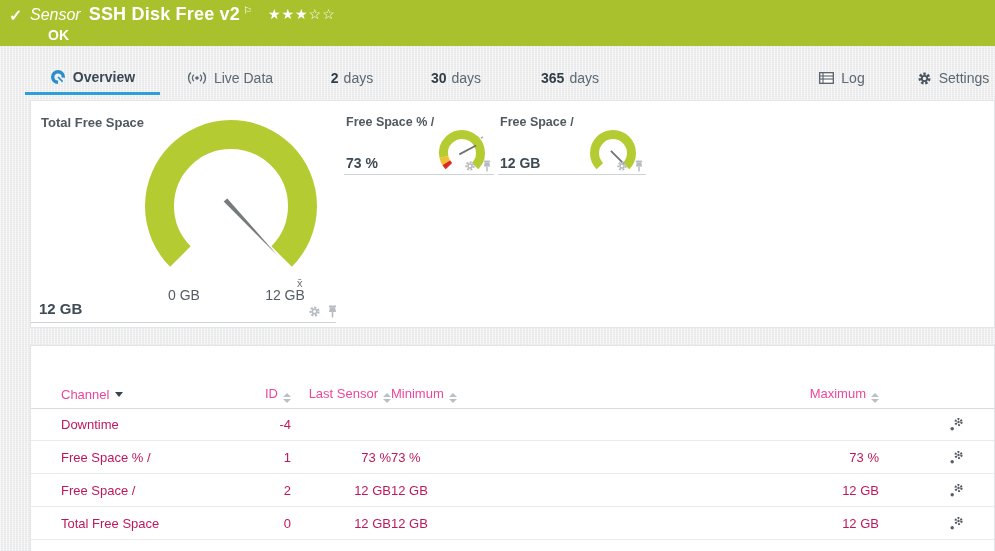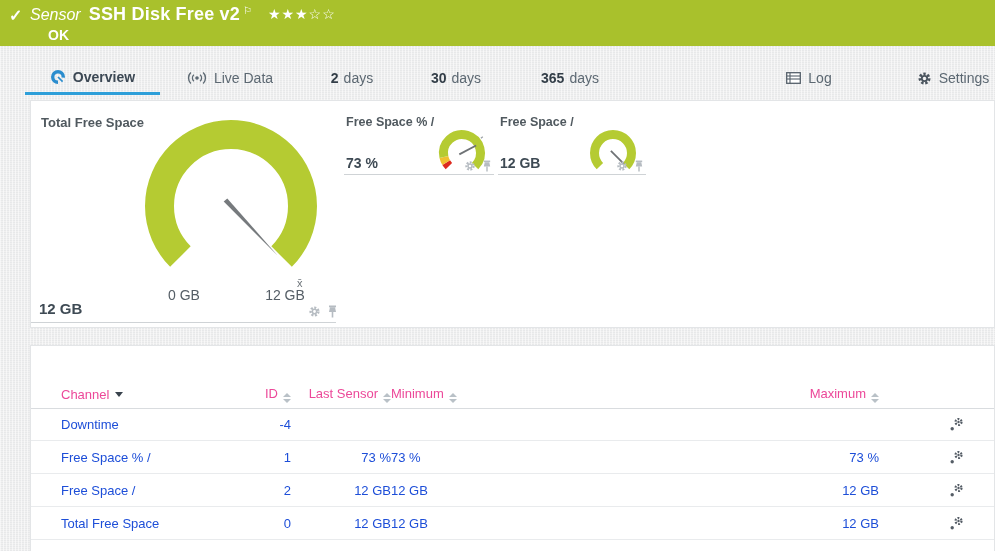--- a/index.html
+++ b/index.html
@@ -44,21 +44,21 @@
   .icon-btn { cursor:pointer; line-height:0; }
 
   .card-sm { position:absolute; top:14px; height:60px; border-bottom:1px solid #cfd3d6; }
   .card-sm .sm-title { position:absolute; left:2px; top:0; font-size:12.5px; font-weight:bold; color:#50595f; }
   .card-sm .sm-value { position:absolute; left:2px; bottom:3px; font-size:14px; font-weight:bold; color:#3e4a54; }
   .card-sm svg.sm-gauge { position:absolute; top:6px; }
 
   
   .tbl { position:absolute; left:0; top:0; right:0; }
   .t-row { position:absolute; left:0; right:0; display:flex; align-items:center;
-           padding-left:30px; padding-right:18px; font-size:13px; color:#1d4ed8; }
+           padding-left:30px; padding-right:18px; font-size:13px; color:#be185d; }
   .t-head { top:34px; height:29px; border-bottom:1px solid #d9dcdf; font-weight:normal; color:#ec4899; cursor:default; }
   .t-data { height:32px; border-bottom:1px solid #e9ebed; cursor:pointer; }
   .c-channel { flex:0 0 180px; text-align:left; }
   .c-id { flex:0 0 50px; text-align:right; }
   .c-last { flex:0 0 100px; text-align:right; }
   .c-min { flex:0 0 243px; text-align:left; }
   .c-max { flex:0 0 245px; text-align:right; }
   .c-act { flex:1; display:flex; justify-content:flex-end; padding-right:12px; }
   .hcell { cursor:pointer; }
   .sort { display:inline-flex; flex-direction:column; gap:2px; margin-left:5px; vertical-align:1px; }
@@ -110,21 +110,21 @@
     <span class="num">30</span>
     <span>days</span>
   </div>
 
   <div class="tab" style="left:530px; width:80px;">
     <span class="num">365</span>
     <span>days</span>
   </div>
 
 
-  <div class="tab" style="left:780px; width:58px;text-align:right;">
+  <div class="tab" style="left:813px; width:58px;text-align:right;">
     <svg width="15" height="12" viewBox="0 0 15 12">
       <rect x="0.7" y="0.7" width="13.6" height="10.6" fill="#fff" stroke="#55606a" stroke-width="1.3"></rect>
       <line x1="1" y1="4" x2="14" y2="4" stroke="#55606a" stroke-width="1.1"></line>
       <line x1="1" y1="7" x2="14" y2="7" stroke="#55606a" stroke-width="1.1"></line>
       <line x1="4" y1="1" x2="4" y2="12" stroke="#55606a" stroke-width="1.1"></line>
     </svg>
     <span>Log</span>
   </div>
 
   <div class="tab" style="left:912px; width:82px;">

